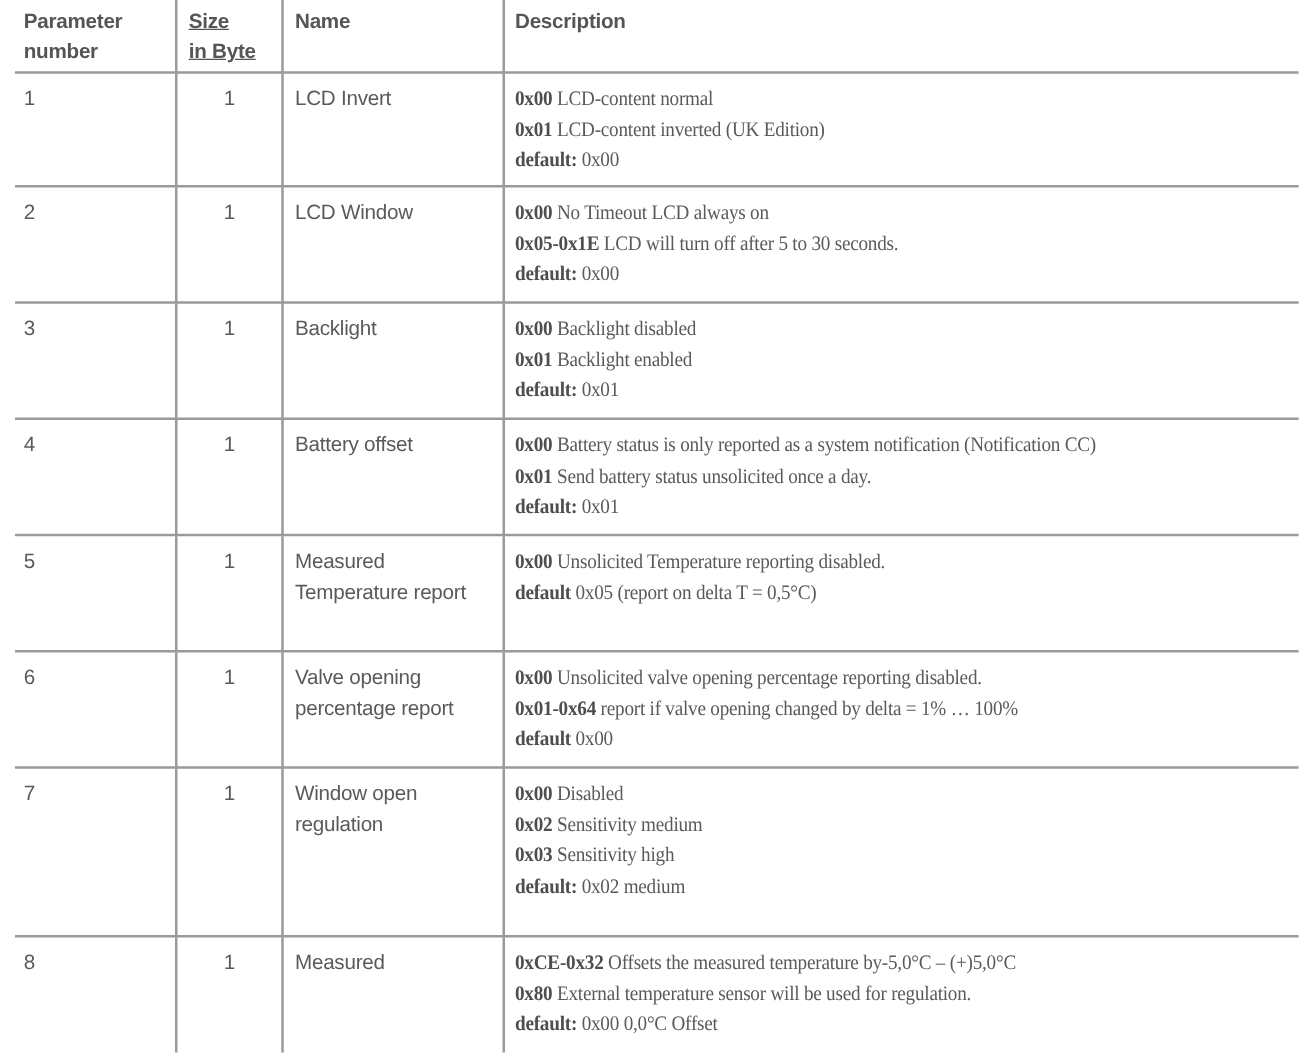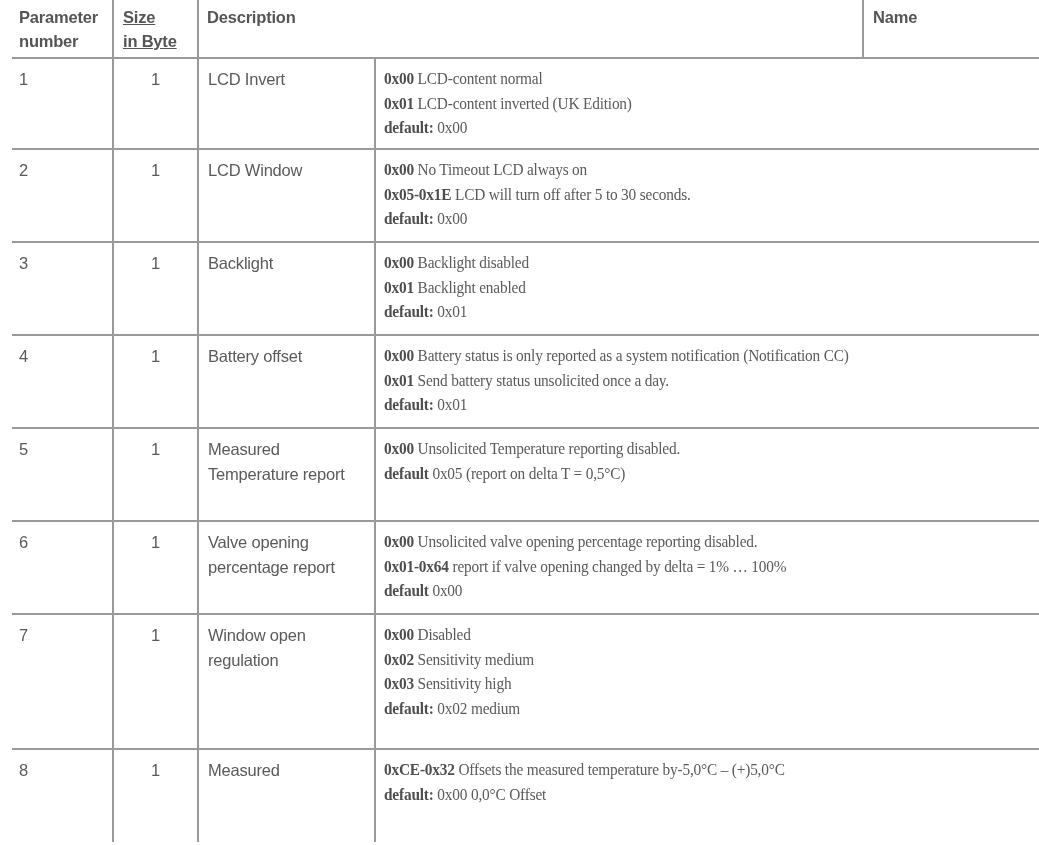--- a/index.html
+++ b/index.html
@@ -36,21 +36,21 @@
     }
     .row.last::after { display: none; }
     .cell {
       box-sizing: border-box;
       padding: 8px 9px 0 9px;
       font-size: 16.5px;
       line-height: 24.5px;
       letter-spacing: -0.2px;
       transform-origin: left top;
     }
-    .c1 { width: 112px; padding-left: 19px; }
+    .c1 { width: 140px; padding-left: 19px; }
     .c2 { width: 85px; border-left: 2px solid #9a9a9a; text-align: center; padding-left: 0; padding-right: 0; text-decoration: underline; }
     .c3 { width: 177px; border-left: 2px solid #9a9a9a; }
     .c4 { flex: 1; border-left: 2px solid #9a9a9a; padding-left: 8px; }
     .header .cell {
       font-weight: bold;
       color: #555555;
       padding-top: 5px;
       line-height: 24px;
     }
     .header .c2 { text-align: left; padding-left: 9px; }
@@ -67,25 +67,25 @@
 
   <div class="row header" style="height:59px;">
     <div class="cell c1">
       <div>Parameter</div>
       <div>number</div>
     </div>
     <div class="cell c2">
       <div>Size</div>
       <div>in Byte</div>
     </div>
+    <div class="cell c3">
+      <div>Name</div>
+    </div>
     <div class="cell c4">
       <div>Description</div>
-    </div>
-    <div class="cell c3">
-      <div>Name</div>
     </div>
   </div>
 
   <div class="row body" style="height:91px;">
     <div class="cell c1">1</div>
     <div class="cell c2"><span class="size-val">1</span></div>
     <div class="cell c3">
       <div>LCD Invert</div>
     </div>
     <div class="cell c4">
@@ -177,17 +177,18 @@
   </div>
 
   <div class="row body last" style="height:92px;">
     <div class="cell c1">8</div>
     <div class="cell c2"><span class="size-val">1</span></div>
     <div class="cell c3">
       <div>Measured</div>
     </div>
     <div class="cell c4">
       <div class="desc-line"><span class="narrow"><b>0xCE-0x32</b><span> Offsets the measured temperature by-5,0°C – (+)5,0°C</span></span></div>
+      <div class="desc-line"><span class="narrow"><b>0x80</b><span> External temperature sensor will be used for regulation.</span></span></div>
       <div class="desc-line"><span class="narrow"><b>default:</b><span> 0x00 0,0°C Offset</span></span></div>
     </div>
   </div>
 
 </div>
 
 </body></html>

